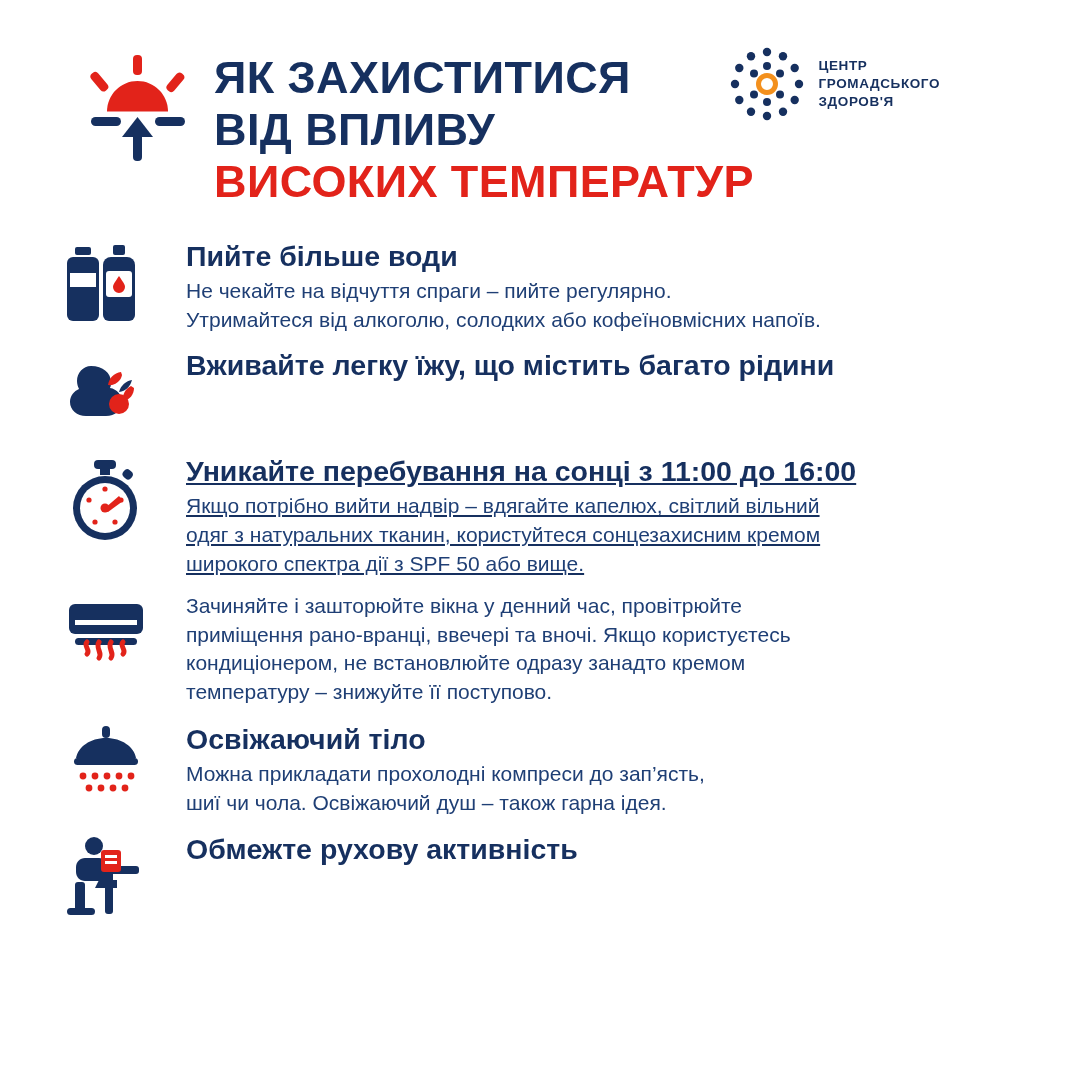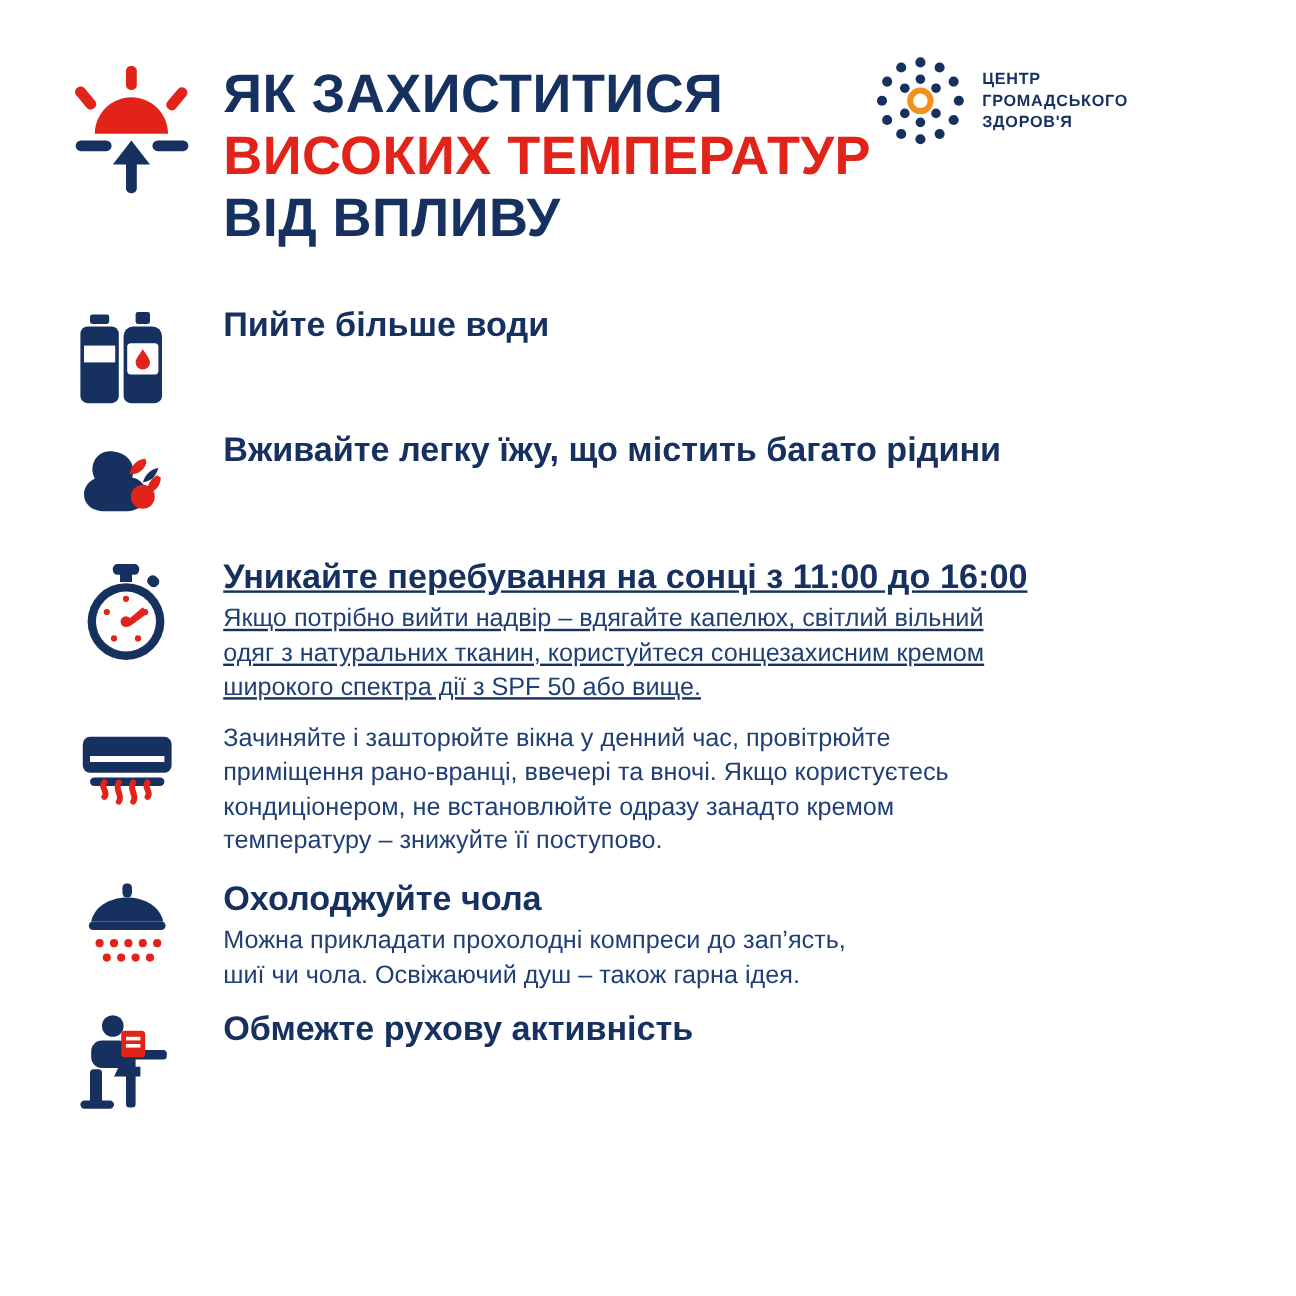--- a/index.html
+++ b/index.html
@@ -13,20 +13,21 @@
     font-family: "Liberation Sans", sans-serif;
     color: #16305f;
     overflow: hidden;
     position: relative;
   }
   .page {
     width: 984px;
     height: 1080px;
     position: relative;
     box-sizing: border-box;
+    padding-left: 28px;
   }
 
   
   .header {
     position: relative;
     height: 250px;
   }
   .sun-icon {
     position: absolute;
     left: 55px;
@@ -72,21 +73,21 @@
     line-height: 1.32;
     letter-spacing: 0.6px;
     color: #16305f;
     text-transform: uppercase;
   }
 
   
   .tips {
     position: absolute;
     left: 0;
-    top: 250px;
+    top: 235px;
     width: 1080px;
   }
   .tip {
     display: flex;
     align-items: flex-start;
     padding: 0 40px 0 56px;
     margin-bottom: 14px;
   }
   .tip-icon {
     width: 100px;
@@ -143,22 +144,22 @@
           <rect x="8" y="62" width="30" height="9" rx="4.5"></rect>
           <rect x="72" y="62" width="30" height="9" rx="4.5"></rect>
           <rect x="50" y="78" width="9" height="28" rx="4"></rect>
           <path d="M54.5 62 L70 82 L39 82 Z"></path>
         </g>
       </svg>
     </div>
 
     <div class="title-block">
       <div class="title-line">ЯК ЗАХИСТИТИСЯ</div>
+      <div class="title-line">ВІД ВПЛИВУ</div>
       <div class="title-line accent">ВИСОКИХ ТЕМПЕРАТУР</div>
-      <div class="title-line">ВІД ВПЛИВУ</div>
     </div>
 
     <div class="logo">
       <div class="logo-mark">
         <svg viewBox="0 0 76 76" width="76" height="76" xmlns="http://www.w3.org/2000/svg">
           <g fill="#16305f">
             <circle cx="38" cy="6" r="4.2"></circle>
             <circle cx="54" cy="10.3" r="4.2"></circle>
             <circle cx="65.7" cy="22" r="4.2"></circle>
             <circle cx="70" cy="38" r="4.2"></circle>
@@ -199,20 +200,24 @@
             <rect x="52" y="2" width="12" height="10" rx="2"></rect>
             <path d="M50 14h16a8 8 0 018 8v50a6 6 0 01-6 6H48a6 6 0 01-6-6V22a8 8 0 018-8z"></path>
           </g>
           <rect x="9" y="30" width="26" height="14" fill="#ffffff"></rect>
           <rect x="45" y="28" width="26" height="26" rx="3" fill="#ffffff"></rect>
           <path d="M58 33c4 6 6 8.5 6 11a6 6 0 11-12 0c0-2.5 2-5 6-11z" fill="#e2231a"></path>
         </svg>
       </div>
       <div class="tip-body">
         <div class="tip-title">Пийте більше води</div>
+        <div class="tip-text">
+          <div>Не чекайте на відчуття спраги – пийте регулярно.</div>
+          <div>Утримайтеся від алкоголю, солодких або кофеїновмісних напоїв.</div>
+        </div>
       </div>
     </div>
 
     <div class="tip t2">
       <div class="tip-icon">
         <svg viewBox="0 0 90 86" width="90" height="86" xmlns="http://www.w3.org/2000/svg">
           <g fill="#16305f">
             <path d="M30 14c-8 0-14 7-14 15 0 3 1 6 2 8-5 2-9 7-9 13 0 8 7 14 16 14h20c9 0 16-6 16-14 0-7-5-13-12-14 1-2 1-4 1-6 0-9-8-16-20-16z"></path>
           </g>
           <g fill="#e2231a">
@@ -300,21 +305,21 @@
               <circle cx="58" cy="50" r="3.4"></circle>
             <circle cx="70" cy="50" r="3.4"></circle>
             <circle cx="28" cy="62" r="3.4"></circle>
               <circle cx="40" cy="62" r="3.4"></circle>
             <circle cx="52" cy="62" r="3.4"></circle>
               <circle cx="64" cy="62" r="3.4"></circle>
           </g>
         </svg>
       </div>
       <div class="tip-body">
-        <div class="tip-title">Охолоджуйте чола</div>
+        <div class="tip-title">Освіжаючий тіло</div>
         <div class="tip-text">
           <div>Можна прикладати прохолодні компреси до зап’ясть,</div>
           <div>шиї чи чола. Освіжаючий душ – також гарна ідея.</div>
         </div>
       </div>
     </div>
 
     <div class="tip t6">
       <div class="tip-icon">
         <svg viewBox="0 0 90 86" width="90" height="86" xmlns="http://www.w3.org/2000/svg">

